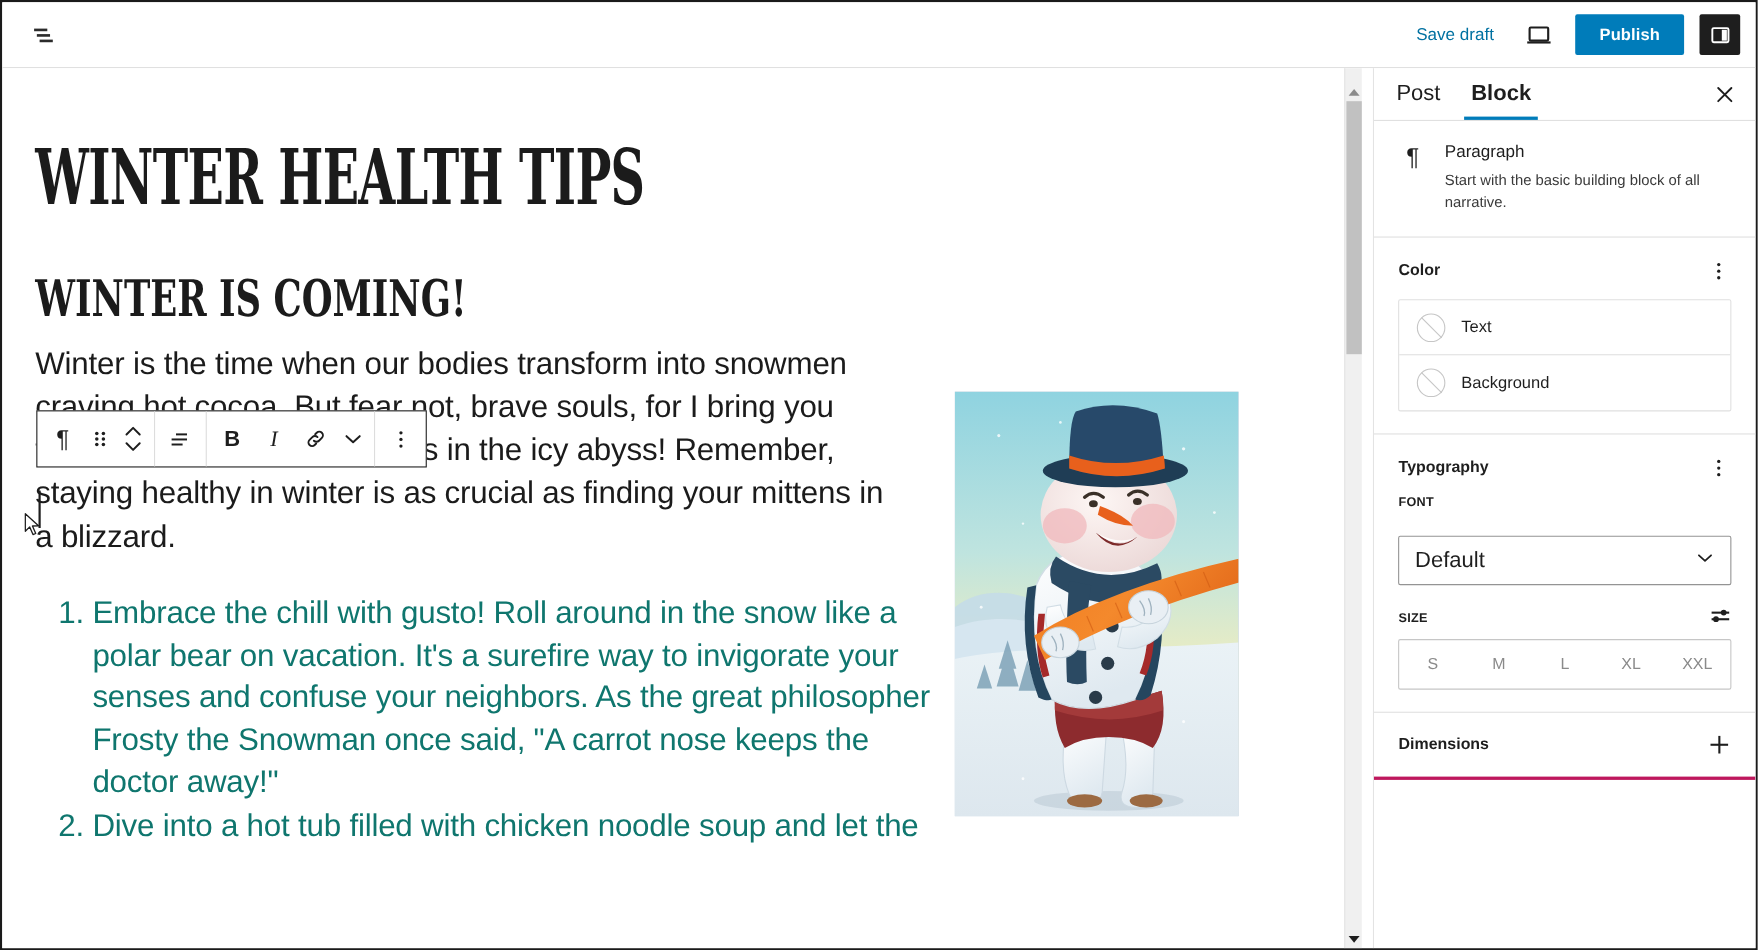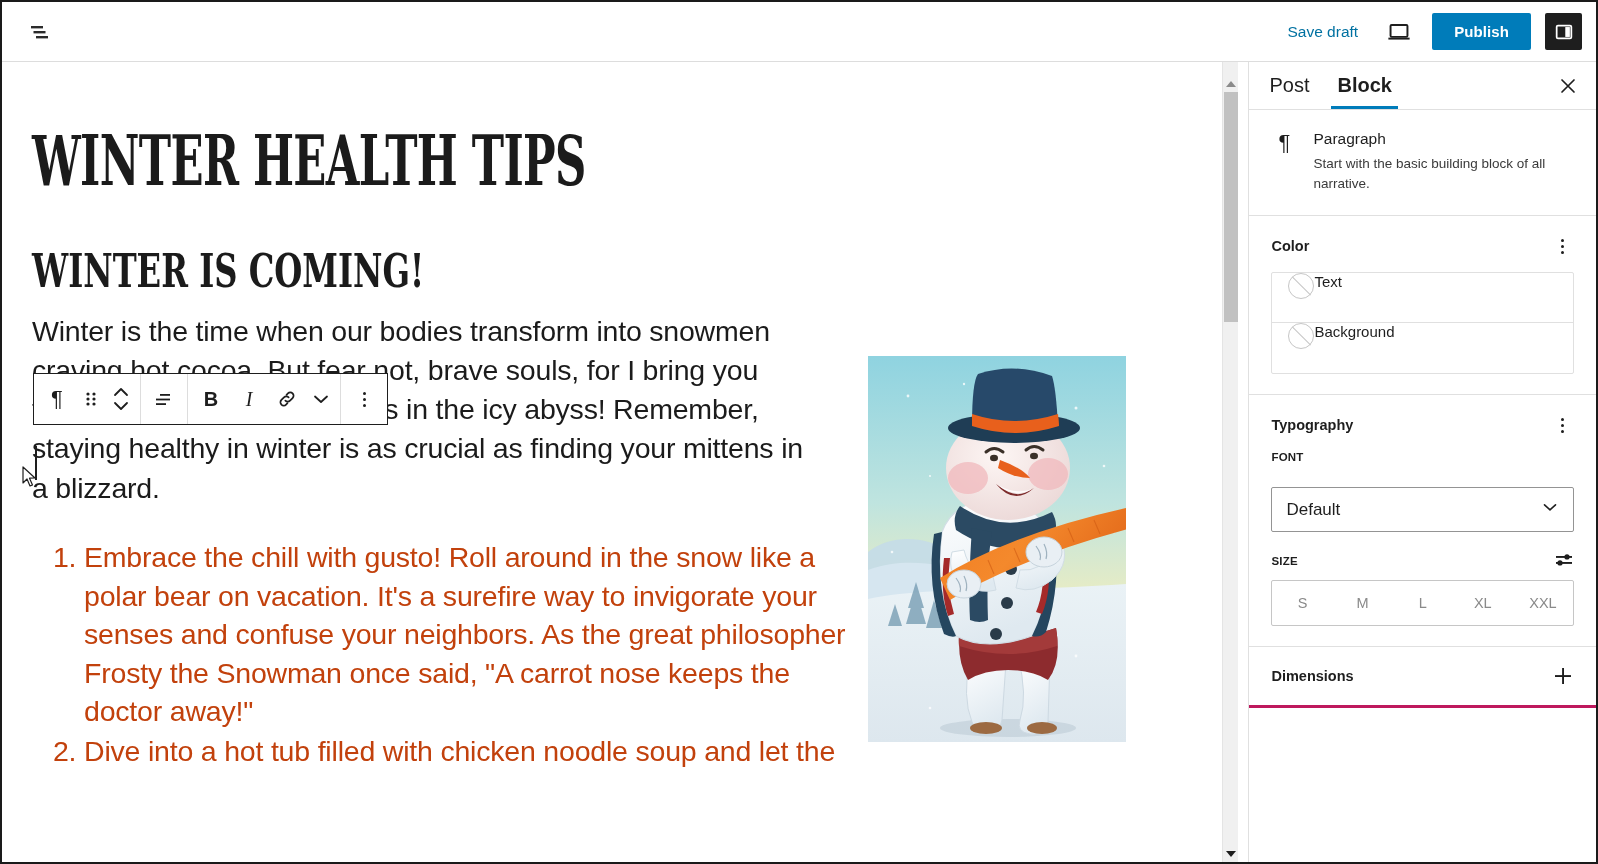--- a/index.html
+++ b/index.html
@@ -110,21 +110,21 @@
     letter-spacing: -0.2px;
   }
   .tips-list {
     margin: 30px 0 0 0;
     padding-left: 52px;
     width: 840px;
   }
   .tips-list li {
     font-size: 28.5px;
     line-height: 1.35;
-    color: #c2410c;
+    color: #0f766e;
     margin-bottom: 2px;
     letter-spacing: -0.2px;
   }
 
   
   .post-image {
     position: absolute;
     left: 866px; top: 294px;
     width: 258px; height: 386px;
     overflow: hidden;
@@ -240,21 +240,21 @@
     display: flex; align-items: center; justify-content: center;
     cursor: pointer; color: #1e1e1e;
   }
   .kebab { display:flex; flex-direction:column; gap:3px; align-items:center; }
   .kebab i { width: 3px; height: 3px; border-radius: 50%; background: #1e1e1e; display:block; }
 
   .color-list {
     border: 1px solid #e0e0e0; border-radius: 2px;
   }
   .color-row {
-    display: flex; 
+    display: flex; align-items: center; gap: 14px;
     height: 50px; padding: 0 16px;
     border-bottom: 1px solid #e0e0e0;
     cursor: pointer;
   }
   .color-row:last-child { border-bottom: none; }
   .swatch-none {
     width: 26px; height: 26px; border-radius: 50%;
     border: 1px solid #c6c6c6; position: relative; flex: 0 0 26px;
   }
   .swatch-none::after {
@@ -267,21 +267,21 @@
 
   .sb-fieldlabel {
     font-size: 11.5px; font-weight: 600; color: #1e1e1e;
     letter-spacing: .2px; margin-bottom: 8px;
     display: flex; align-items: center;
   }
   .sb-fieldlabel .adj { margin-left: auto; cursor: pointer; }
   .select-box {
     height: 45px; border: 1px solid #949494; border-radius: 2px;
     display: flex; align-items: center; padding: 0 14px;
-    font-size: 17px; color: #1e1e1e; cursor: pointer;
+    font-size: 20px; color: #1e1e1e; cursor: pointer;
     background: #fff;
     margin-top: 24px;
   }
   .select-box .chev { margin-left: auto; }
 
   .size-group {
     margin-top: 18px;
   }
   .size-buttons {
     display: flex; border: 1px solid #c6c6c6; border-radius: 2px;

